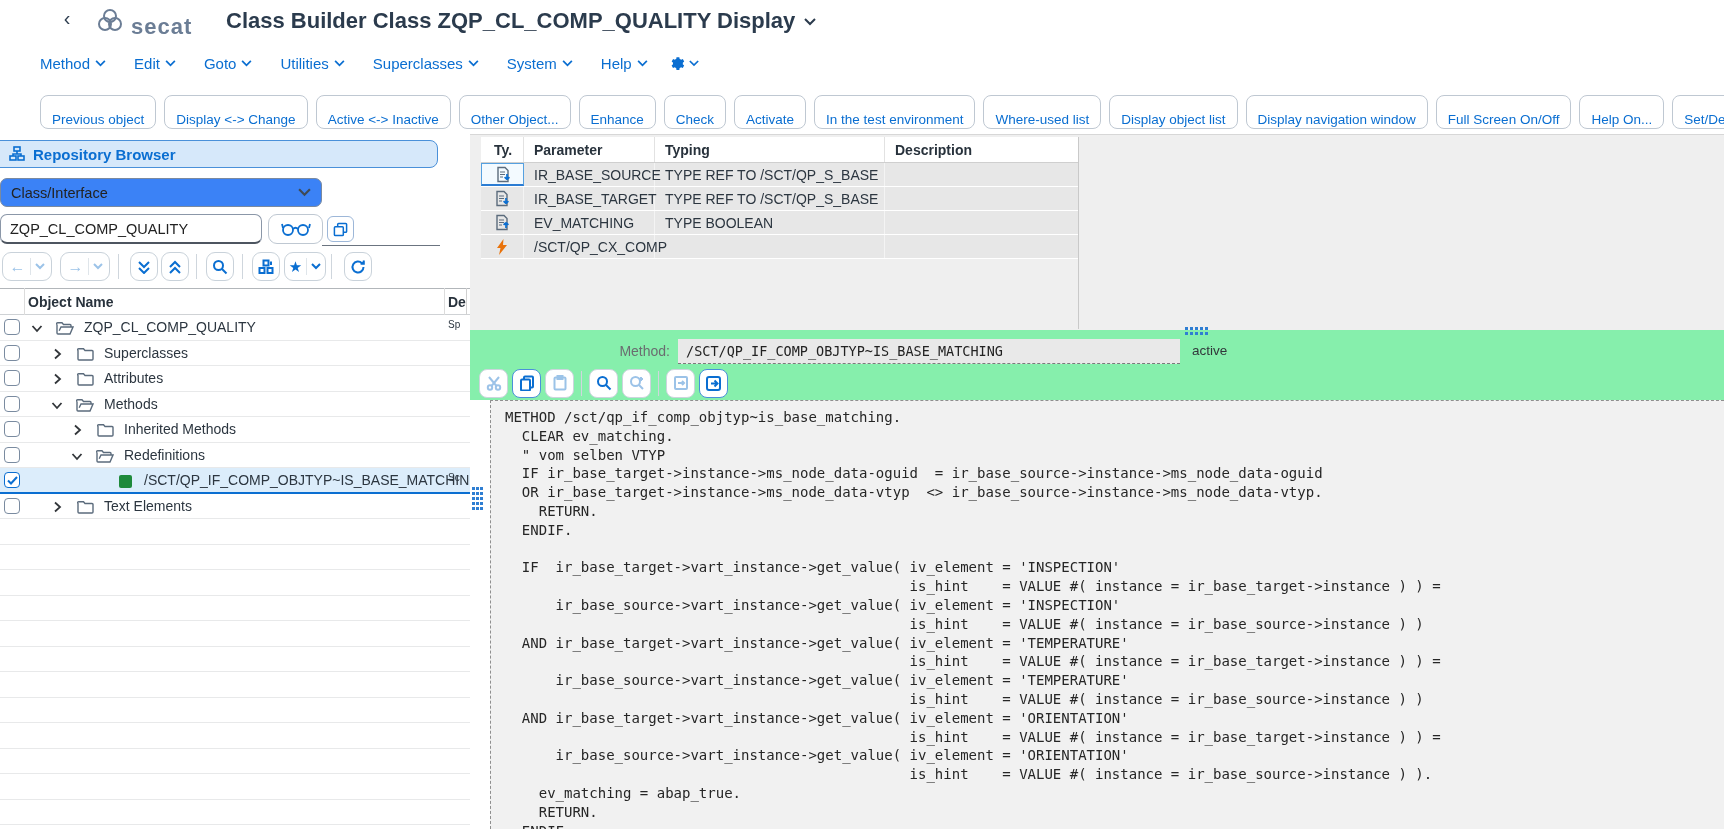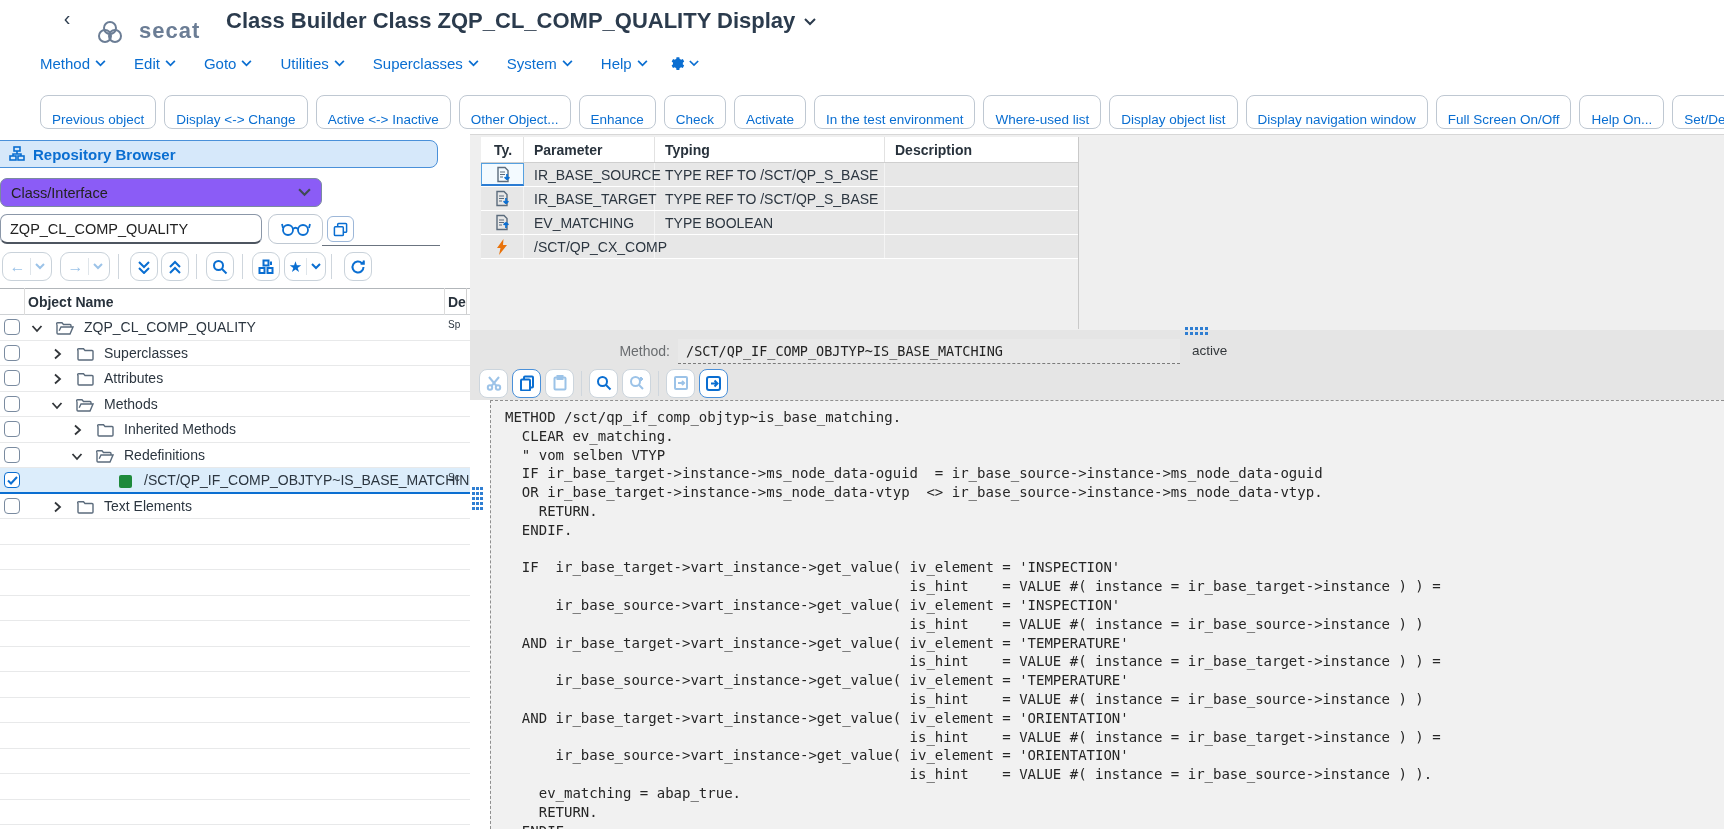--- a/index.html
+++ b/index.html
@@ -3,38 +3,38 @@
 <meta charset="utf-8">
 <style>
   * { box-sizing: border-box; margin: 0; padding: 0; }
   html,body { width:1724px; height:829px; background:#fff; }
   body { font-family:"Liberation Sans", sans-serif; color:#32363a; }
   .app { position:relative; width:1724px; height:829px; overflow:hidden; background:#fff; }
 
   
   .topbar { position:absolute; left:0; top:0; right:0; height:42px; display:flex; align-items:center; background:#fff; }
   .back-btn { position:absolute; left:55px; top:6px; width:24px; height:24px; border:none; background:none; color:#2b3b4d; font-size:20px; line-height:24px; cursor:pointer; }
-  .logo { position:absolute; left:95px; top:6px; display:flex; align-items:flex-start; gap:14px; color:#6b7d95;margin-top:12px; }
+  .logo { position:absolute; left:95px; top:6px; display:flex; align-items:flex-end; gap:6px; color:#6b7d95; }
   .logo-text { font-size:22px; font-weight:bold; letter-spacing:1px; color:#6b7d95; }
   .shell-title { position:absolute; left:226px; top:8px; font-size:22px; font-weight:bold; color:#2b3b4d; display:flex; align-items:center; gap:9px; }
   .shell-title svg { margin-top:2px; }
 
   
   .menubar { position:absolute; left:40px; top:50px; height:26px; display:flex; align-items:center; gap:20px; }
   .menu-item { display:flex; align-items:center; gap:5px; color:#0a6ed1; font-size:15px; cursor:pointer; }
   .menu-gear { display:flex; align-items:center; gap:4px; color:#0a6ed1; cursor:pointer; }
 
   
   .toolbar { position:absolute; left:40px; top:95px; right:0; height:30px; display:flex; gap:8px; }
   .tb-btn { height:28px; padding:16px 11px; border:1px solid #bfc8d2; border-radius:8px; background:#fff; color:#0a6ed1; font-size:13.5px; font-family:"Liberation Sans",sans-serif; white-space:nowrap; cursor:pointer; }
 
   
   .left-panel { position:absolute; left:0; top:134px; bottom:0; width:470px; background:#fff; overflow:hidden; }
   .repo-btn { position:absolute; left:-8px; top:6px; width:446px; height:28px; border:1px solid #4a90d9; border-radius:8px; background:#d6e8fa; display:flex; align-items:center; gap:8px; padding-left:16px; color:#0a6ed1; font-size:15px; font-weight:bold; cursor:pointer; }
-  .select-box { position:absolute; left:0px; top:44px; width:322px; height:29px; border:1px solid #7a8aa0; border-radius:7px; background:#8b5cf6; display:flex; align-items:center; font-size:14.5px; color:#222; padding:0 10px; justify-content:space-between; cursor:pointer; }
+  .select-box { position:absolute; left:0px; top:44px; width:322px; height:29px; border:1px solid #7a8aa0; border-radius:7px; background:#3b82f6; display:flex; align-items:center; font-size:14.5px; color:#222; padding:0 10px; justify-content:space-between; cursor:pointer; }
   .obj-input { position:absolute; left:0px; top:80px; width:262px; height:30px; border:1px solid #8b97a8; border-bottom:2px solid #4d5560; border-radius:7px; padding:0 9px; font-size:14.5px; color:#222; font-family:"Liberation Sans",sans-serif; }
   .glasses-btn { position:absolute; left:268px; top:80px; width:55px; height:30px; border:1px solid #bfc8d2; border-radius:9px; background:#fff; display:flex; align-items:center; justify-content:center; cursor:pointer; }
   .copywin-btn { position:absolute; left:327px; top:82px; width:27px; height:26px; border:1px solid #9db7d8; border-radius:6px; background:#fff; display:flex; align-items:center; justify-content:center; cursor:pointer; }
   .field-underline { position:absolute; left:322px; top:111px; width:118px; height:1px; background:#6b7480; }
 
   .nav-icons { position:absolute; left:0; top:118px; height:30px; width:470px; }
   .ni-btn { position:absolute; top:0; height:29px; border:1px solid #c9d2da; border-radius:9px; background:#fff; display:flex; align-items:center; justify-content:center; cursor:pointer; color:#0a6ed1; }
   .ni-btn.dim { color:#9cc3e8; }
   .ni-sep { position:absolute; top:2px; width:1px; height:25px; background:#cfd6dd; }
   .split-divider { width:1px; height:17px; background:#dfe5ea; margin:0 4px; }
@@ -66,21 +66,21 @@
   .p-row .pc { font-size:14px; color:#2c3640; display:flex; align-items:center; border-right:1px solid #f4f4f4; white-space:nowrap; }
   .pc.c0 { width:43px; padding-left:13px; }
   .pc.c1 { width:131px; padding-left:10px; }
   .pc.c2 { width:230px; padding-left:10px; }
   .pc.c3 { width:193px; padding-left:10px; border-right:none !important;text-align:center; }
   .p-row .pc.c0 { padding-left:0; justify-content:center; }
   .p-row .pc.c0.focus { background:#f3faff; border:1px solid #55a0e0; border-bottom:2px solid #2b7cd3; }
   .params-vdiv { position:absolute; left:608px; top:2px; height:192px; width:1px; background:#c9c9c9; }
 
   
-  .mid-band { position:absolute; left:470px; right:0; top:330px; height:70px; background:#e5e5e5; }
+  .mid-band { position:absolute; left:470px; right:0; top:330px; height:70px; background:#86efac; }
   .drag-dots-h { position:absolute; left:714px; top:-6px; cursor:row-resize; }
   .method-label { position:absolute; left:118px; top:13px; width:82px; text-align:right; font-size:14px; color:#6a6d70; }
   .method-field { position:absolute; left:208px; top:9px; width:502px; height:25px; background:#e9e9e9; border-bottom:1px dashed #7b7b7b; font-family:"DejaVu Sans Mono",monospace; font-size:13.5px; color:#222; display:flex; align-items:center; padding-left:8px; }
   .method-status { position:absolute; left:722px; top:13px; font-size:13.5px; color:#32363a; }
   .ed-toolbar { position:absolute; left:9px; top:38px; height:30px; display:flex; align-items:center; }
   .ed-btn { width:29px; height:29px; border:1px solid #ccd5dd; border-radius:8px; background:#fff; display:flex; align-items:center; justify-content:center; margin-right:4px; cursor:pointer; }
   .ed-btn.hl { border-color:#4a90d9; }
   .ed-sep { width:1px; height:25px; background:#cfd6dd; margin:0 7px 0 3px; }
 
   

